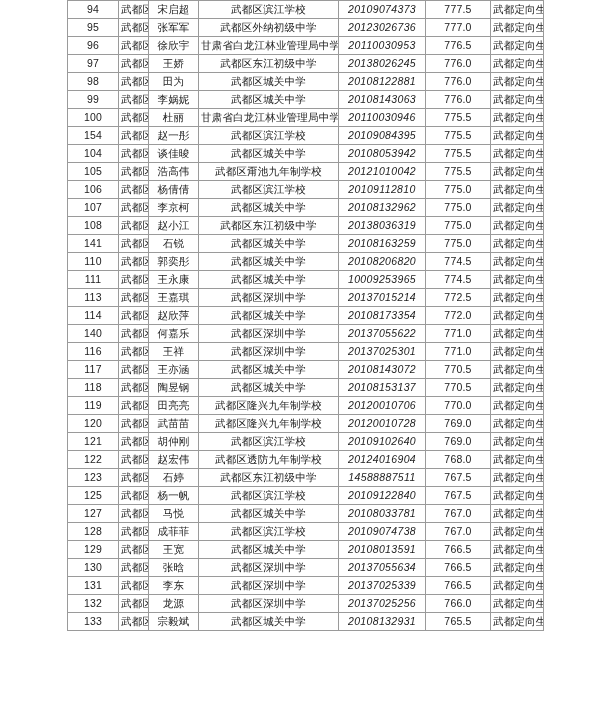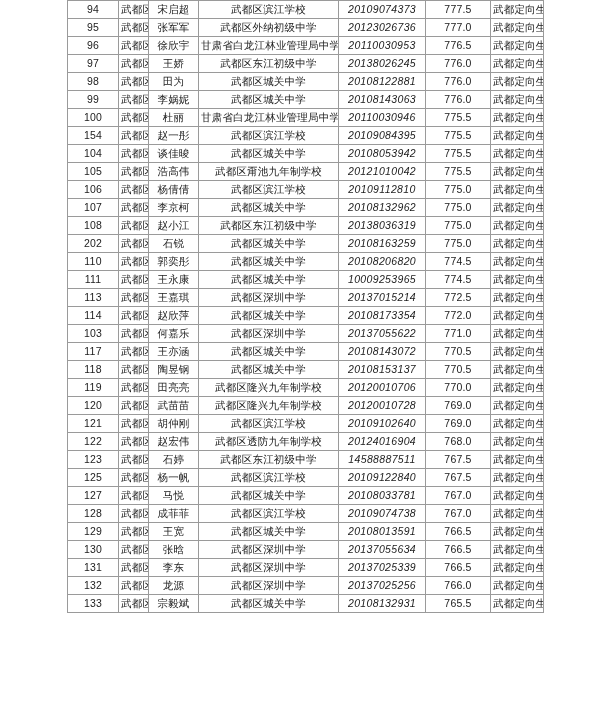--- a/index.html
+++ b/index.html
@@ -210,21 +210,21 @@
         <tr>
           <td class="idx">108</td>
           <td class="region">武都区</td>
           <td class="name">赵小江</td>
           <td class="school">武都区东江初级中学</td>
           <td class="exam">20138036319</td>
           <td class="score">775.0</td>
           <td class="type">武都定向生</td>
         </tr>
         <tr>
-          <td class="idx">202</td>
+          <td class="idx">141</td>
           <td class="region">武都区</td>
           <td class="name">石锐</td>
           <td class="school">武都区城关中学</td>
           <td class="exam">20108163259</td>
           <td class="score">775.0</td>
           <td class="type">武都定向生</td>
         </tr>
         <tr>
           <td class="idx">110</td>
           <td class="region">武都区</td>
@@ -255,25 +255,34 @@
         <tr>
           <td class="idx">114</td>
           <td class="region">武都区</td>
           <td class="name">赵欣萍</td>
           <td class="school">武都区城关中学</td>
           <td class="exam">20108173354</td>
           <td class="score">772.0</td>
           <td class="type">武都定向生</td>
         </tr>
         <tr>
-          <td class="idx">103</td>
+          <td class="idx">140</td>
           <td class="region">武都区</td>
           <td class="name">何嘉乐</td>
           <td class="school">武都区深圳中学</td>
           <td class="exam">20137055622</td>
+          <td class="score">771.0</td>
+          <td class="type">武都定向生</td>
+        </tr>
+        <tr>
+          <td class="idx">116</td>
+          <td class="region">武都区</td>
+          <td class="name">王祥</td>
+          <td class="school">武都区深圳中学</td>
+          <td class="exam">20137025301</td>
           <td class="score">771.0</td>
           <td class="type">武都定向生</td>
         </tr>
         <tr>
           <td class="idx">117</td>
           <td class="region">武都区</td>
           <td class="name">王亦涵</td>
           <td class="school">武都区城关中学</td>
           <td class="exam">20108143072</td>
           <td class="score">770.5</td>

